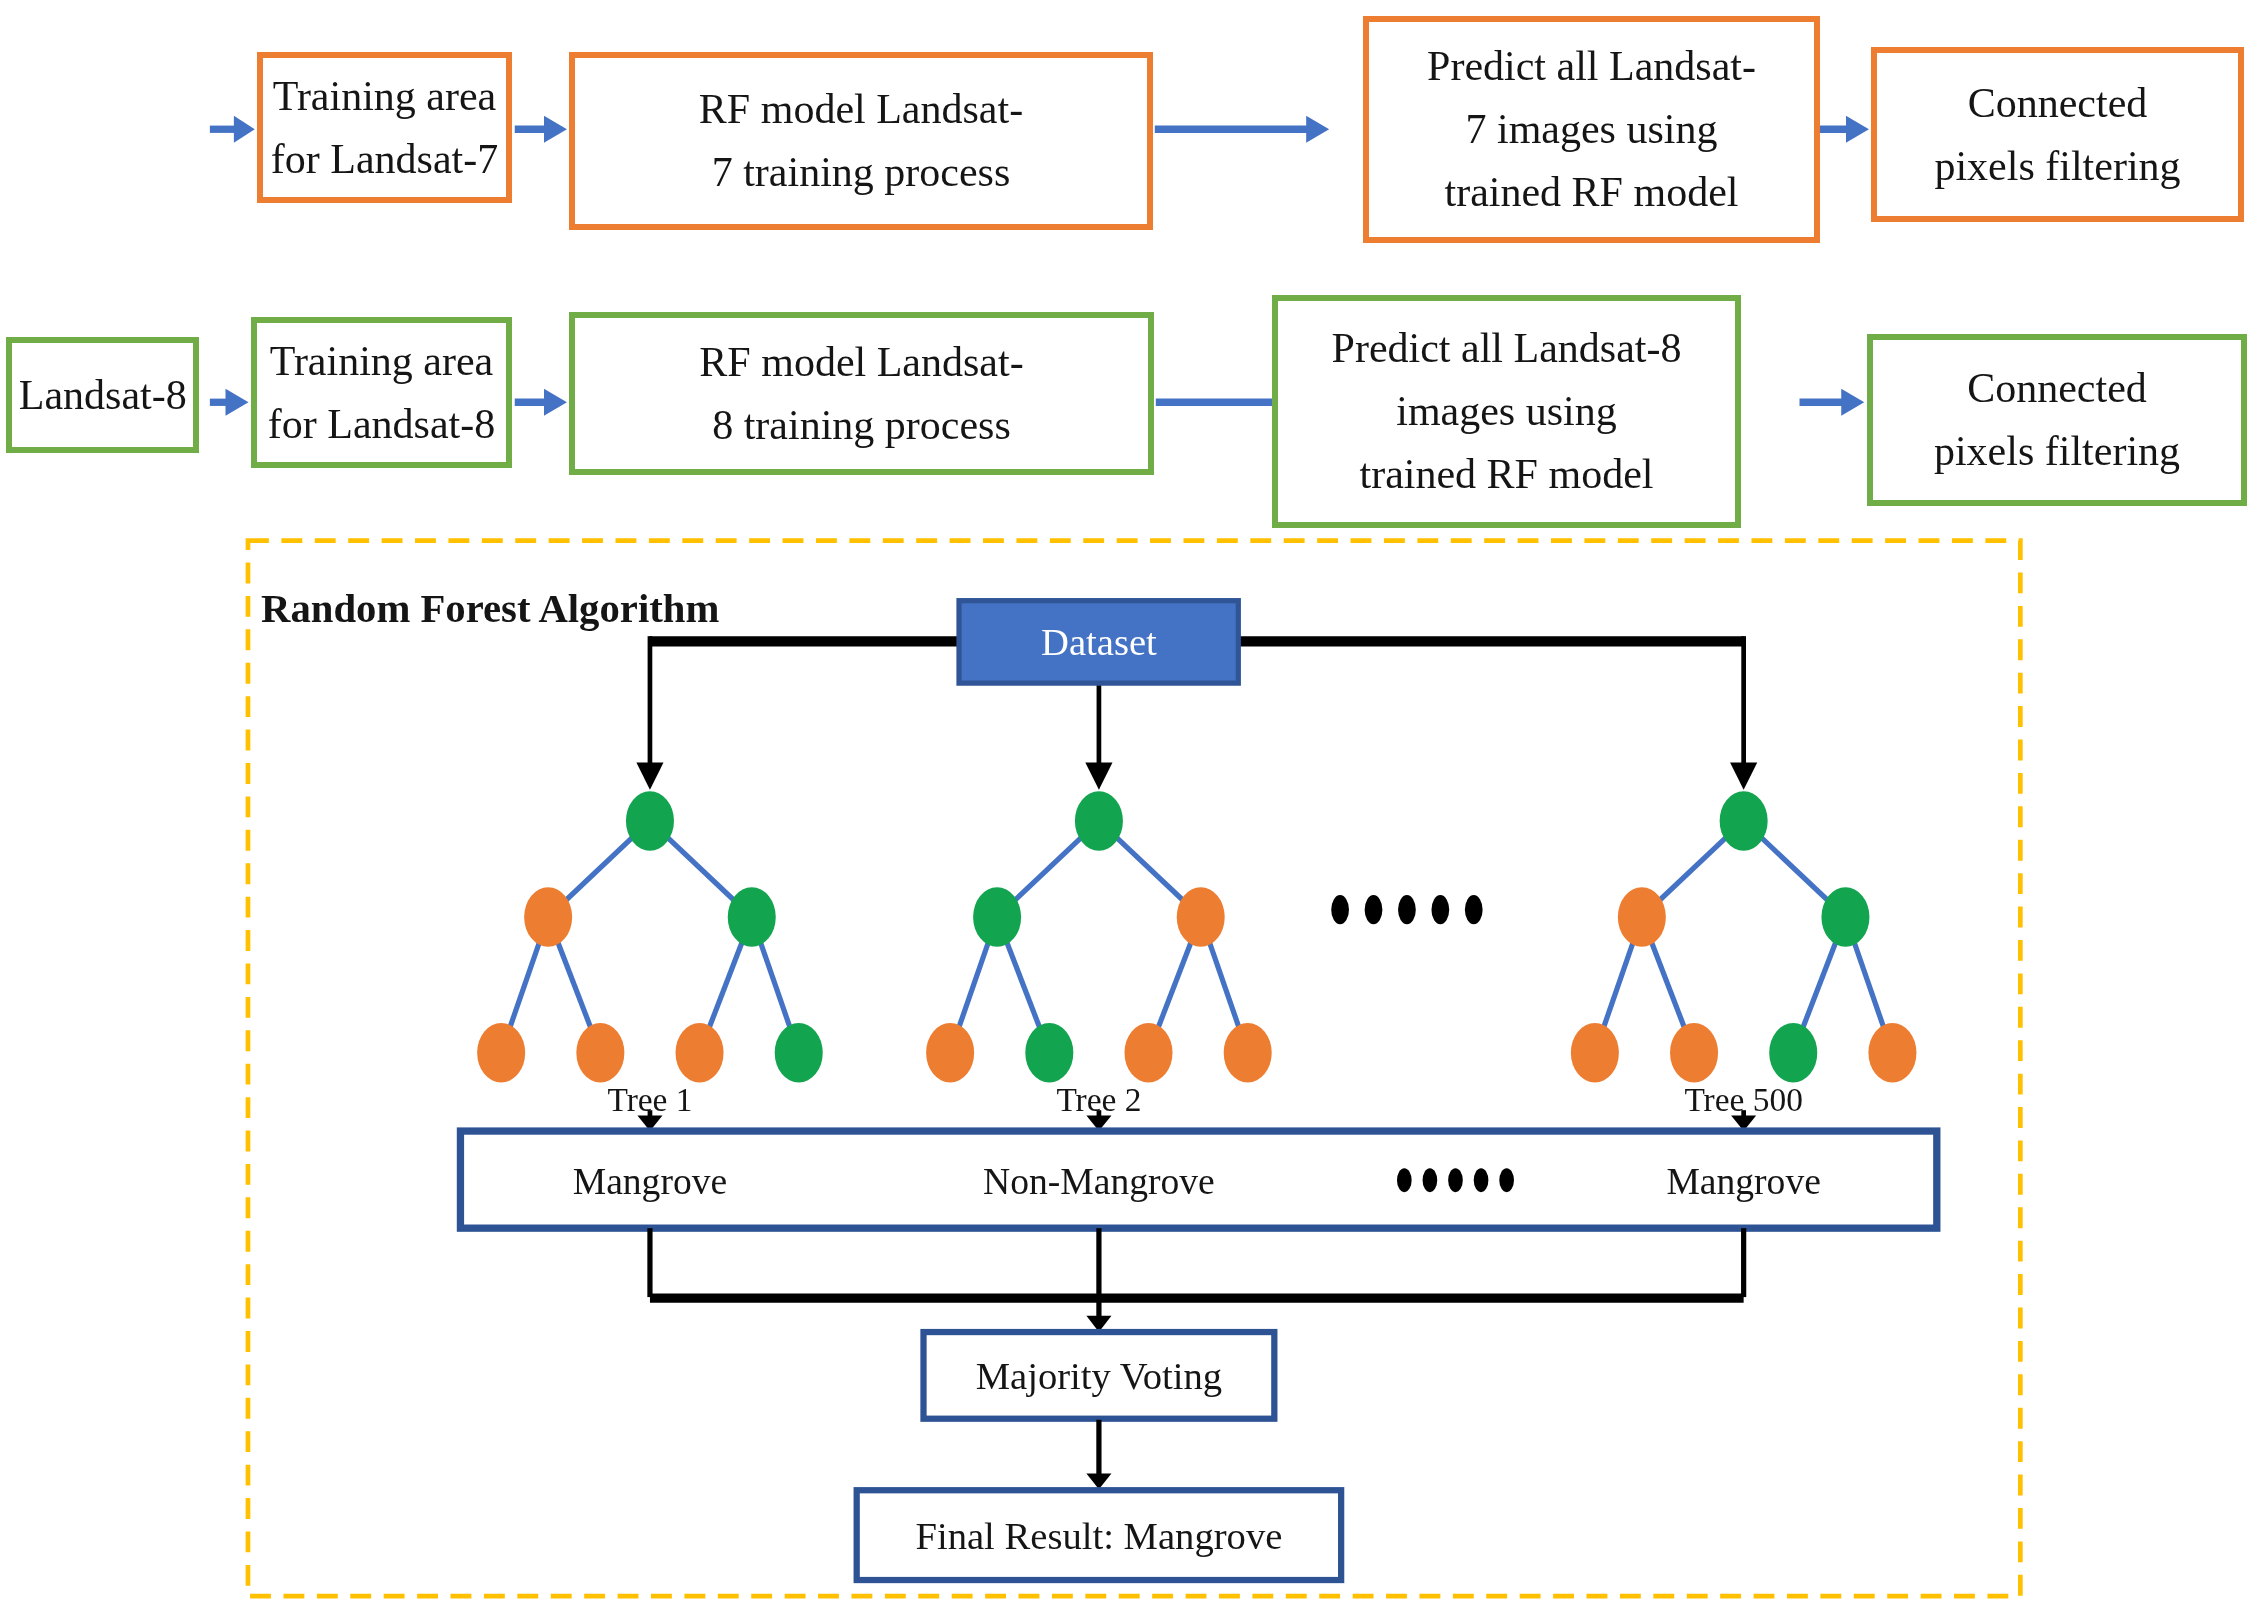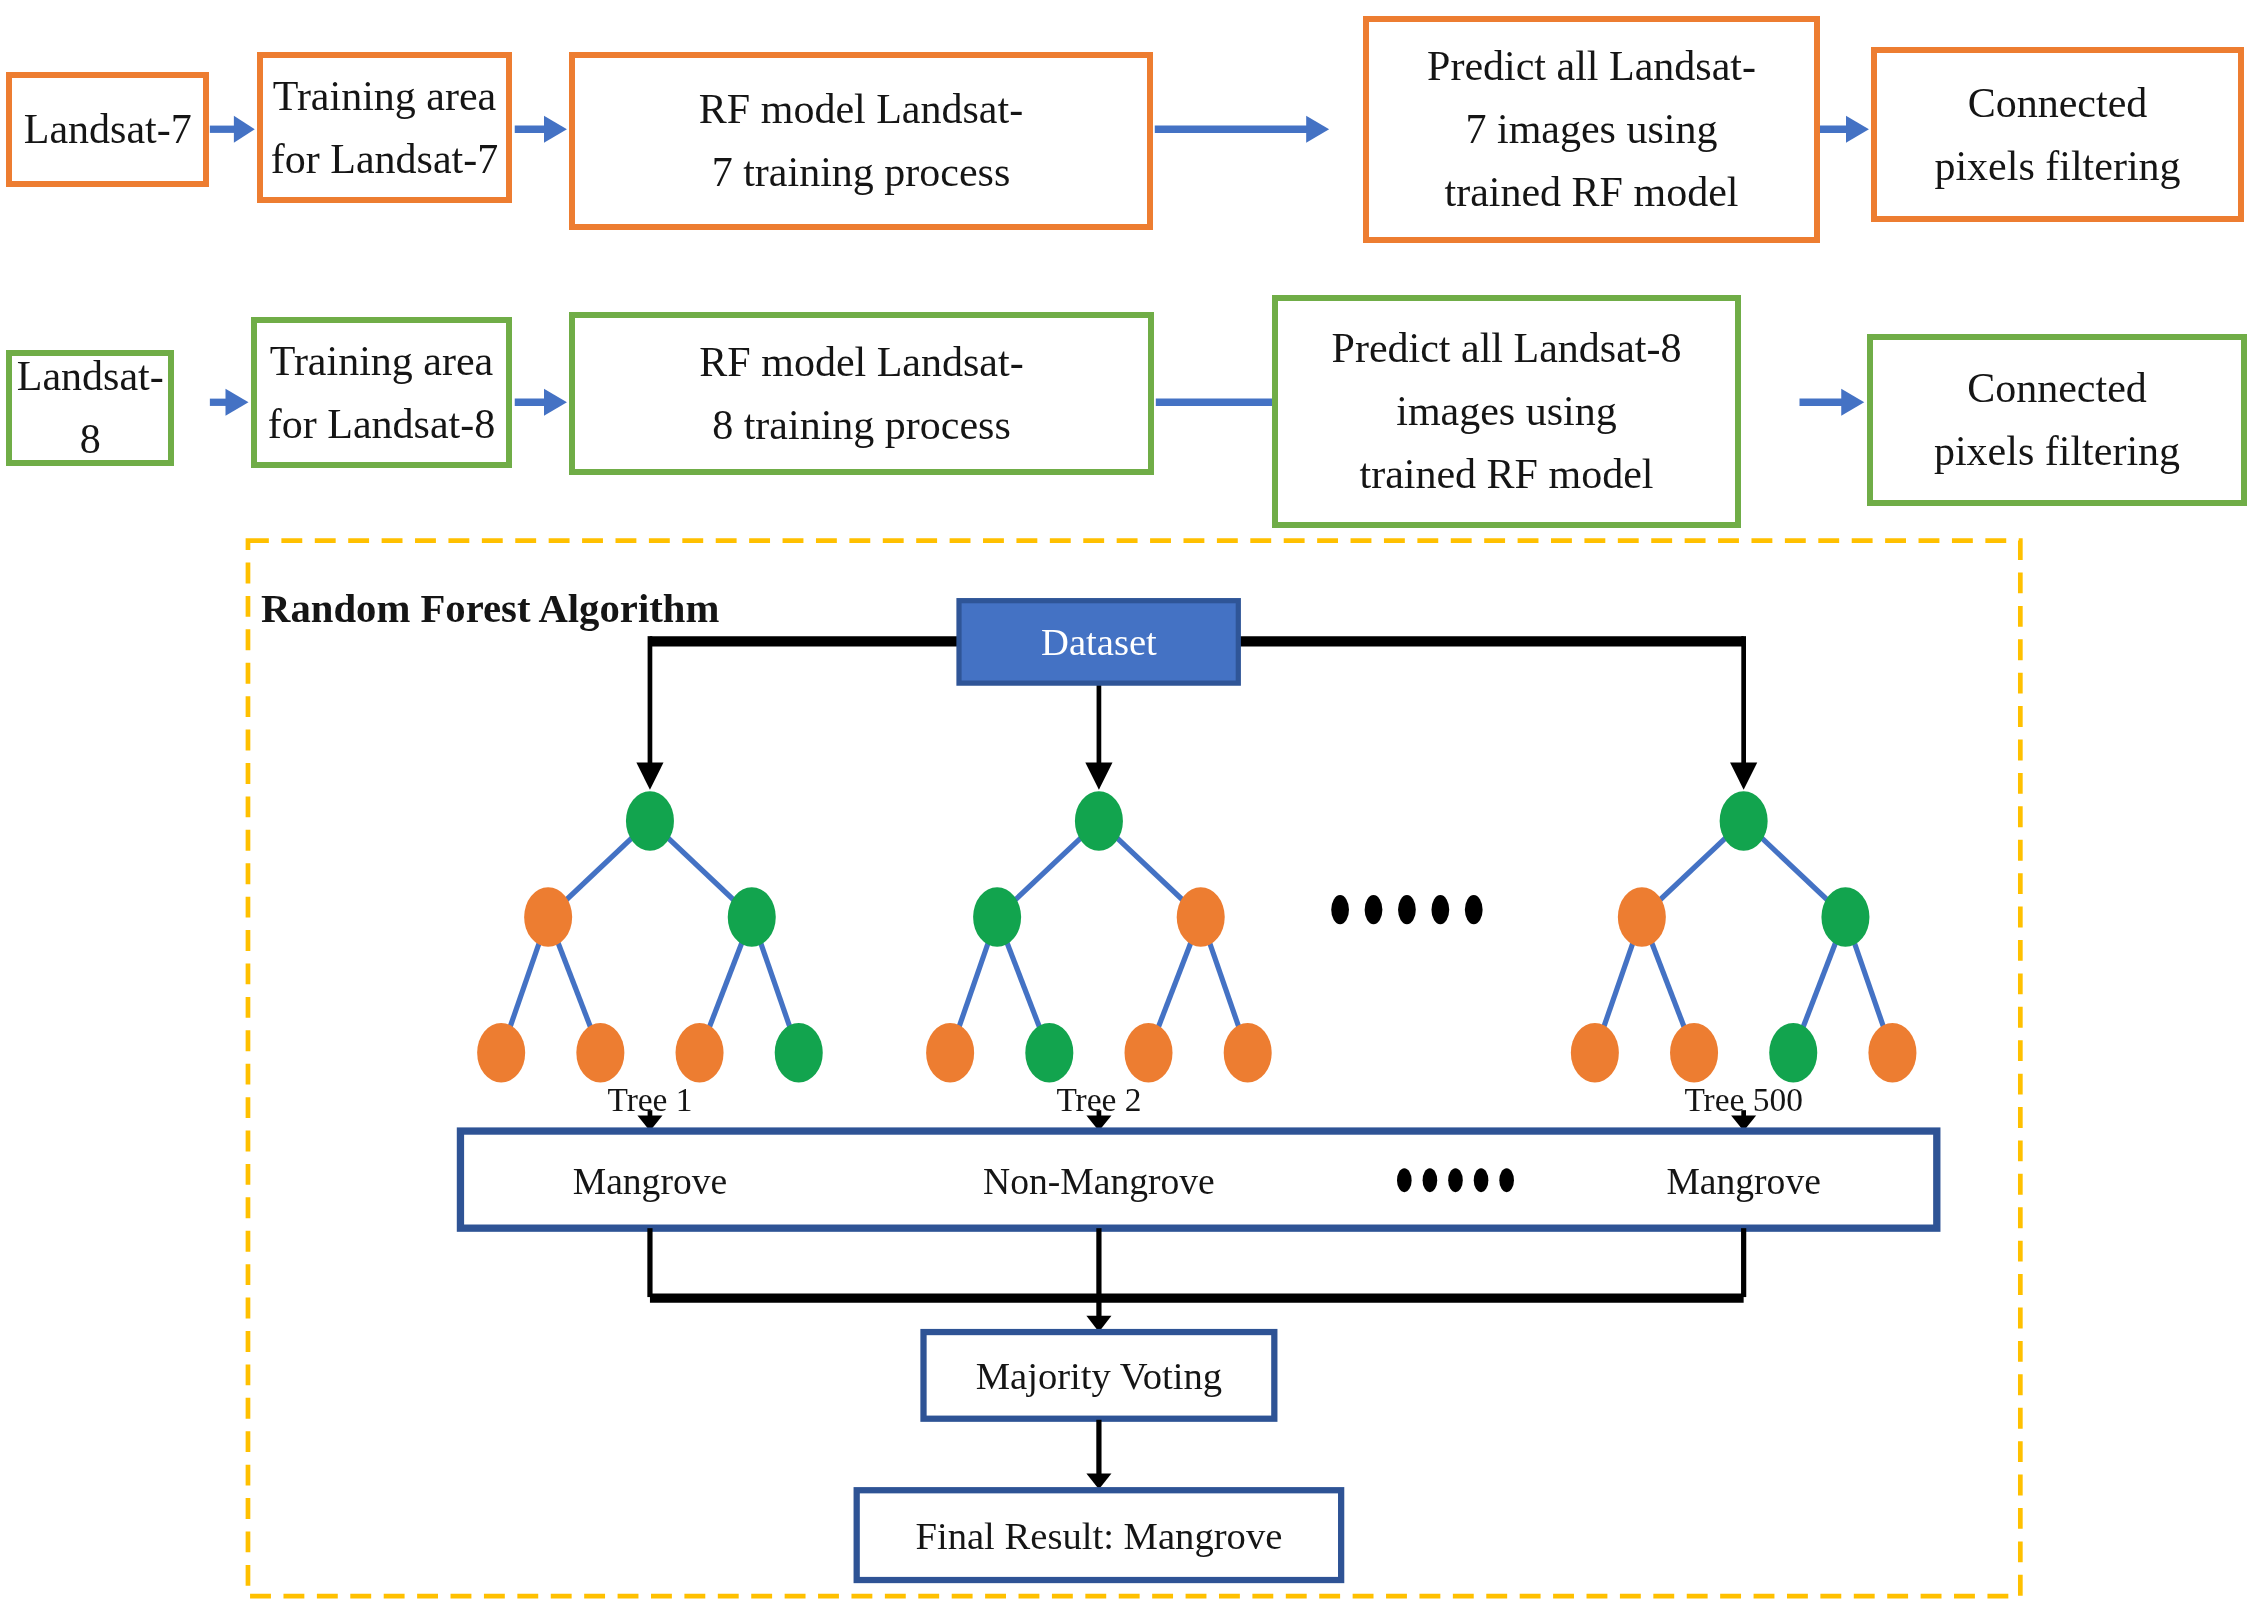--- a/index.html
+++ b/index.html
@@ -176,32 +176,31 @@
 
     <g stroke="#000" fill="#000">
       <line x1="2105" y1="2719" x2="2105" y2="2824" stroke-width="10"></line>
       <polygon points="2081,2822 2129,2822 2105,2852" stroke="none"></polygon>
     </g>
 
     <rect x="1641" y="2854" width="928" height="172" fill="#ffffff" style="stroke:var(--navy)" stroke-width="12"></rect>
     <text x="2105" y="2942" class="centered navy-box-text">Final Result: Mangrove</text>
   </svg>
 
-  <div class="flow-box orange" style="left:6.3px;top:72px;width:203px;height:115px;">Landsat-7</div>
   <div class="flow-box orange" style="left:257px;top:52px;width:255px;height:151px;">Training area
 for Landsat-7</div>
   <div class="flow-box orange" style="left:569px;top:52px;width:584px;height:178px;">RF model Landsat-
 7 training process</div>
   <div class="flow-box orange" style="left:1331px;top:15.7px;width:457px;height:227px;margin-left:32px;">Predict all Landsat-
 7 images using
 trained RF model</div>
   <div class="flow-box orange" style="left:1871px;top:47px;width:373px;height:175px;">Connected
 pixels filtering</div>
 
-  <div class="flow-box green" style="left:6.3px;top:350px;width:168px;height:116px;">Landsat-8</div>
+  <div class="flow-box green" style="left:6.3px;top:337px;width:193px;height:116px;">Landsat-8</div>
   <div class="flow-box green" style="left:251px;top:317px;width:261px;height:151px;">Training area
 for Landsat-8</div>
   <div class="flow-box green" style="left:569px;top:312px;width:585px;height:163px;">RF model Landsat-
 8 training process</div>
   <div class="flow-box green" style="left:1272px;top:295px;width:469px;height:233px;">Predict all Landsat-8
 images using
 trained RF model</div>
   <div class="flow-box green" style="left:1867px;top:334px;width:380px;height:172px;">Connected
 pixels filtering</div>
 

